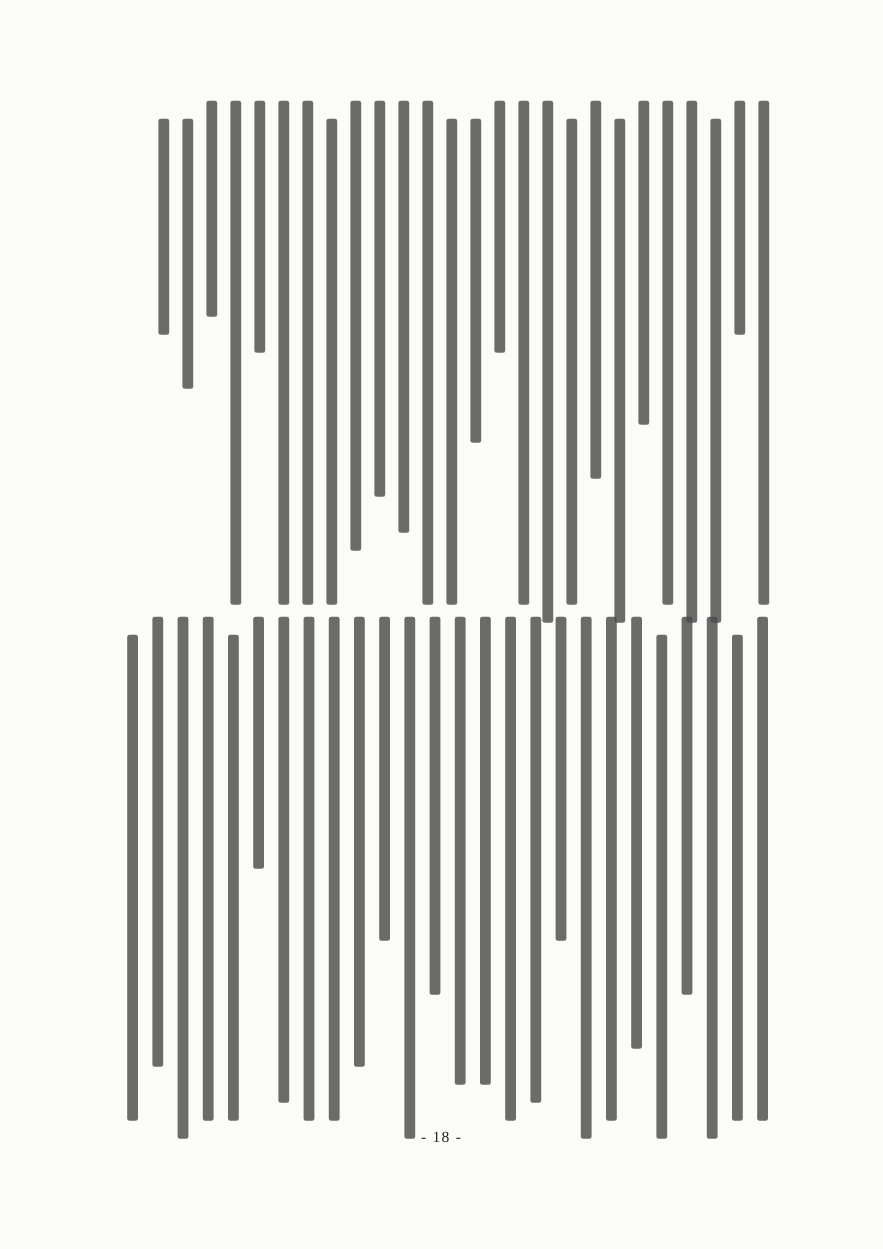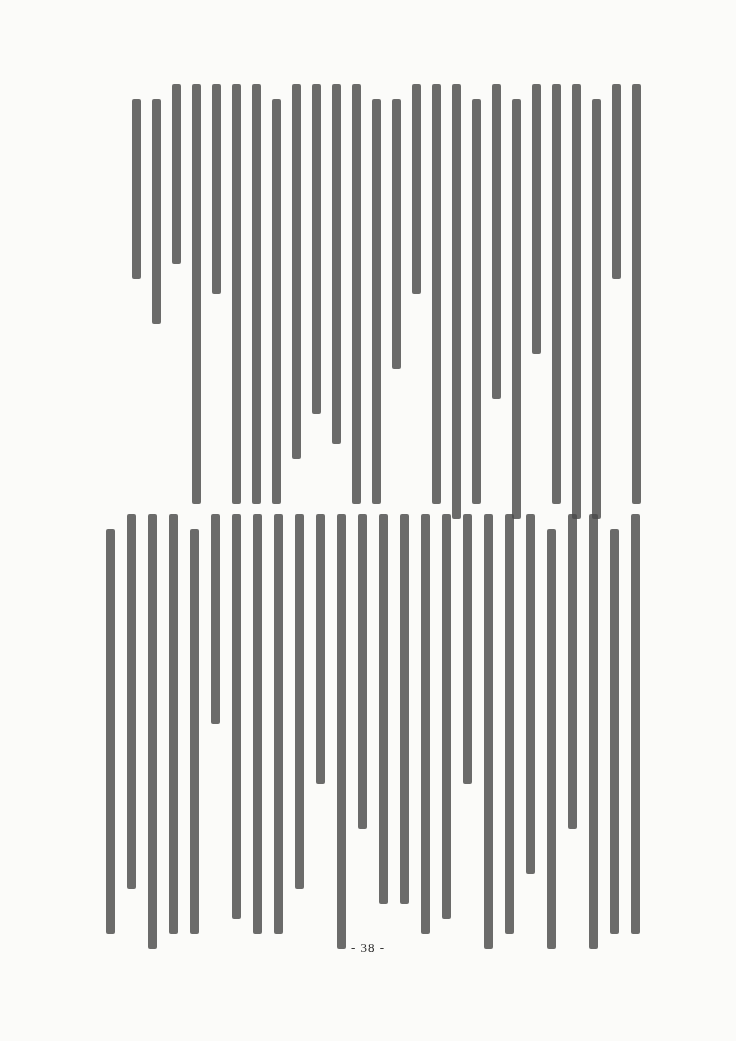--- a/index.html
+++ b/index.html
@@ -94,14 +94,14 @@
       <p class="line"><span class="redact-bar" style="inline-size: 420px;"></span></p>
       <p class="line"><span class="redact-bar" style="inline-size: 420px;"></span></p>
       <p class="line"><span class="redact-bar" style="inline-size: 405px;"></span></p>
       <p class="line"><span class="redact-bar" style="inline-size: 210px;"></span></p>
       <p class="line indent"><span class="redact-bar" style="inline-size: 405px;"></span></p>
       <p class="line"><span class="redact-bar" style="inline-size: 420px;"></span></p>
       <p class="line"><span class="redact-bar" style="inline-size: 435px;"></span></p>
       <p class="line"><span class="redact-bar" style="inline-size: 375px;"></span></p>
       <p class="line indent"><span class="redact-bar" style="inline-size: 405px;"></span></p>
     </div>
-  <div class="page-number">- 38 -</div>
+  <div class="page-number">- 18 -</div>
 </div>
 
 </body></html>

